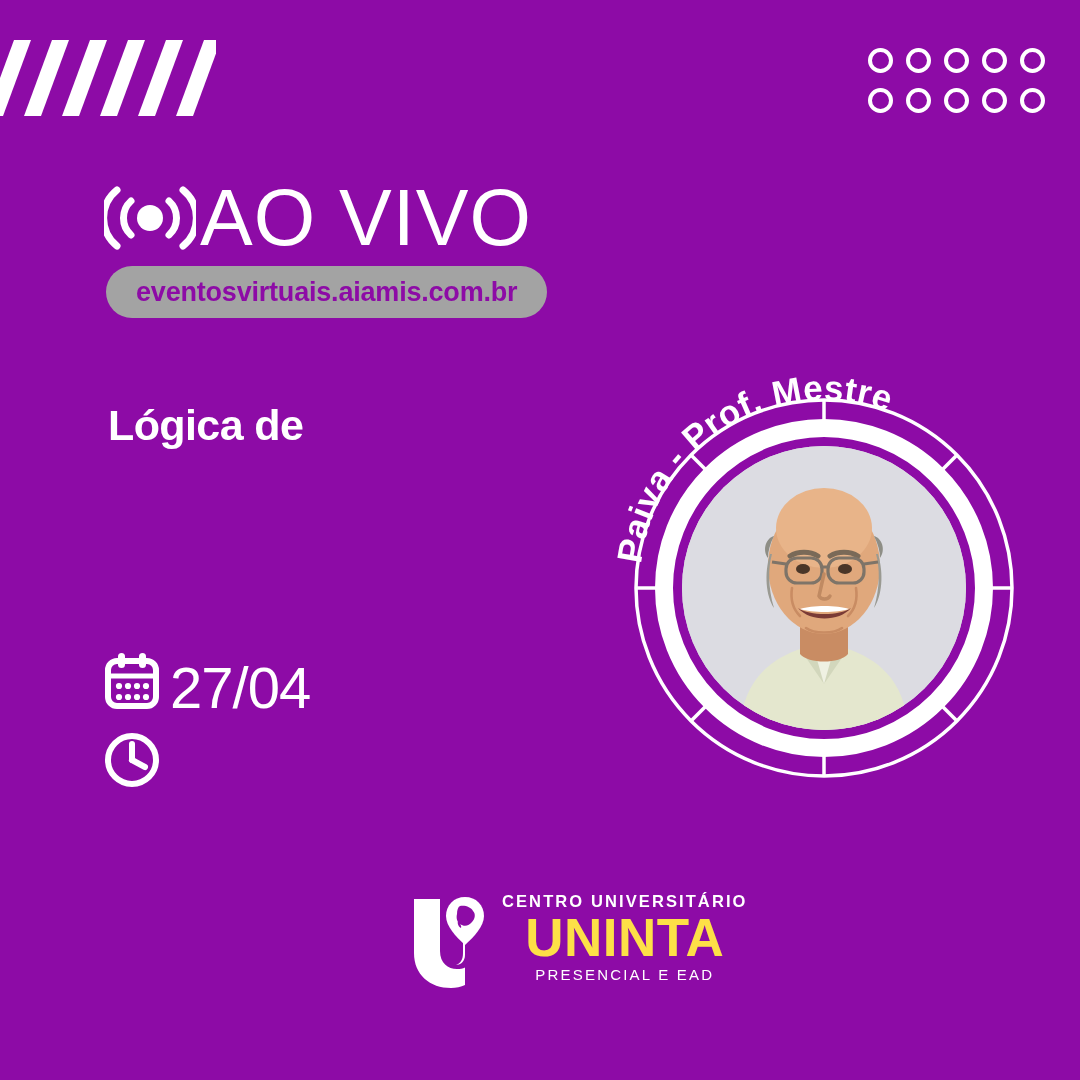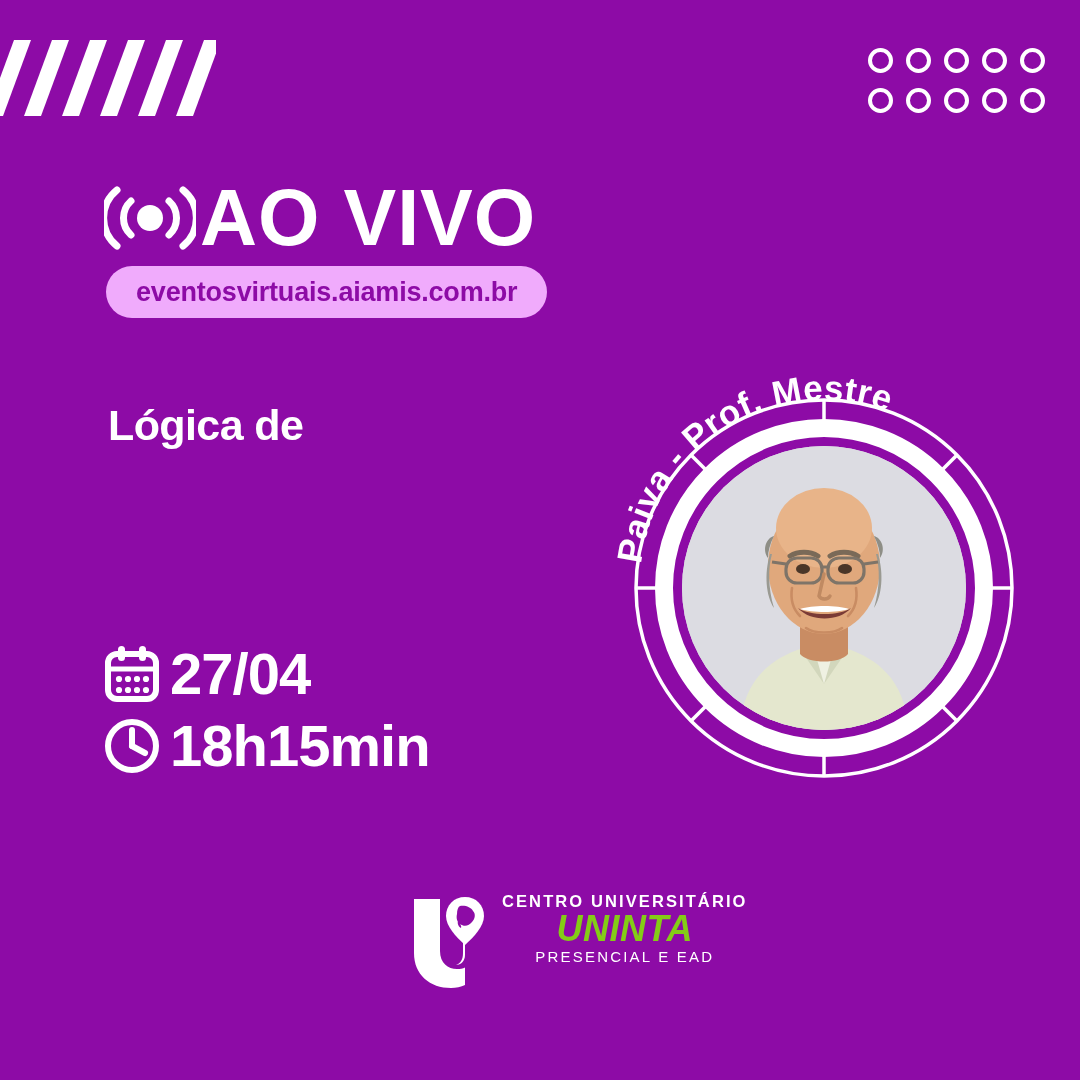--- a/index.html
+++ b/index.html
@@ -44,33 +44,33 @@
     position:absolute;
     left:104px; top:178px;
     display:flex;
     align-items:center;
     gap:4px;
   }
   #broadcast-icon { display:block; }
   #live-label {
     color:#FFFFFF;
     font-size:79px;
-    font-weight:bold;
+    font-weight:normal;
     letter-spacing:1px;
     line-height:1;
     white-space:nowrap;
   }
 
   
   #url-pill {
     position:absolute;
     left:106px; top:266px;
     height:52px;
     padding:0 30px;
-    background:#f0abfc;
+    background:#a3a3a3;
     border-radius:26px;
     display:flex;
     align-items:center;
     justify-content:center;
   }
   #url-text {
     color:#8D0BA6;
     font-size:27px;
     font-weight:bold;
     letter-spacing:-0.2px;
@@ -97,24 +97,25 @@
   .sched-row {
     display:flex;
     align-items:center;
     gap:10px;
     margin-bottom:14px;
   }
   .sched-row:last-child { margin-bottom:0; }
   .sched-value {
     color:#FFFFFF;
     font-size:58px;
-    font-weight:bold;
+    font-weight:normal;
     line-height:1;
     letter-spacing:-1px;
     white-space:nowrap;
+    margin-top:14px;
   }
 
   
   #speaker {
     position:absolute;
     left:631px; top:395px;
     width:386px; height:386px;
   }
   #speaker-rings {
     position:absolute;
@@ -152,26 +153,25 @@
     align-items:center;
   }
   #logo-top {
     color:#FFFFFF;
     font-size:16.5px;
     font-weight:bold;
     letter-spacing:2.1px;
     line-height:1;
   }
   #logo-name {
-    color:#84cc16;
-    font-size:36px;
+    color:#fde047;
+    font-size:53px;
     font-weight:bold;
     letter-spacing:0.5px;
     line-height:1.04;
-    font-style:italic;
   }
   #logo-bottom {
     color:#FFFFFF;
     font-size:15px;
     font-weight:normal;
     letter-spacing:2.2px;
     line-height:1;
     margin-top:2px;
   }
 </style>
@@ -244,21 +244,20 @@
       </svg>
       <span class="sched-value">27/04</span>
     </div>
 
     <div class="sched-row">
       <svg width="56" height="58" viewBox="0 0 56 58">
         <circle cx="28" cy="29" r="24" fill="none" stroke="#FFFFFF" stroke-width="6"></circle>
         <line x1="28" y1="29" x2="28" y2="13" stroke="#FFFFFF" stroke-width="6" stroke-linecap="round"></line>
         <line x1="28" y1="29" x2="41" y2="36" stroke="#FFFFFF" stroke-width="6" stroke-linecap="round"></line>
       </svg>
-      <span class="sched-value">18h15min</span>
     </div>
 
   </div>
 
   <div id="speaker">
 
     <svg id="speaker-rings" viewBox="0 0 386 386">
       <circle cx="193" cy="193" r="160" fill="none" stroke="#FFFFFF" stroke-width="18"></circle>
       <circle cx="193" cy="193" r="188" fill="none" stroke="#FFFFFF" stroke-width="3.5"></circle>
       <g stroke="#FFFFFF" stroke-width="3.5">

